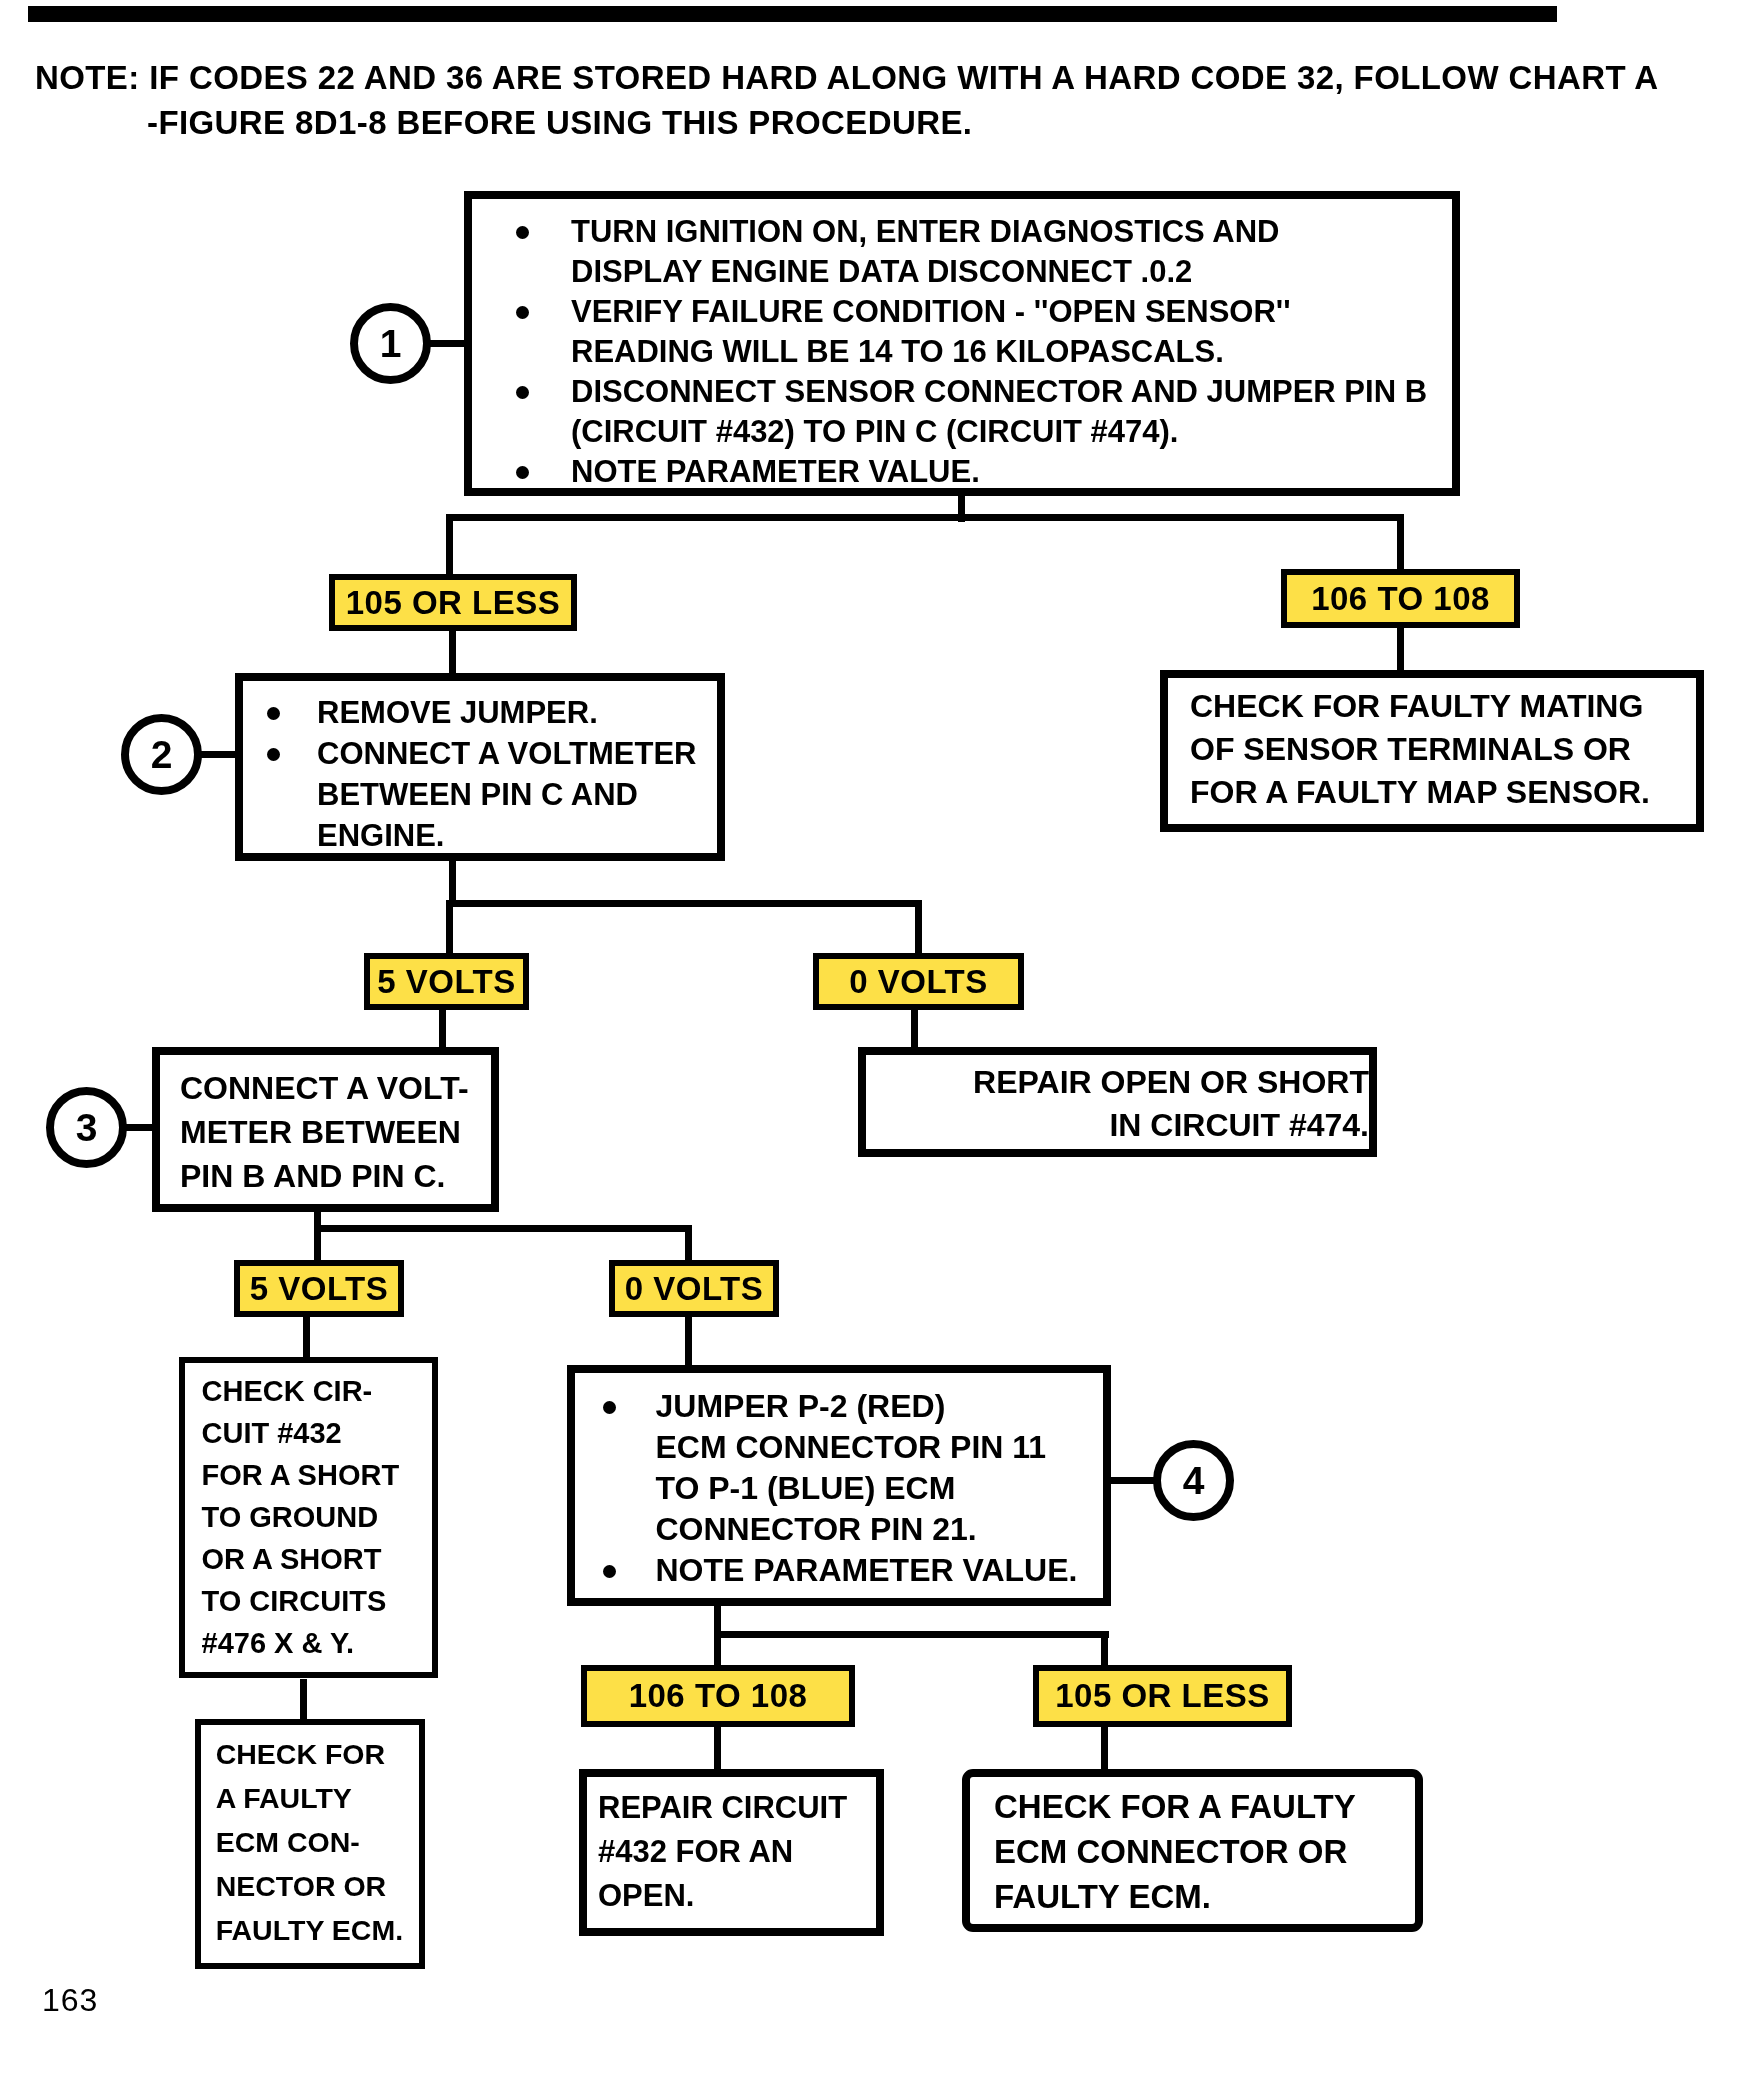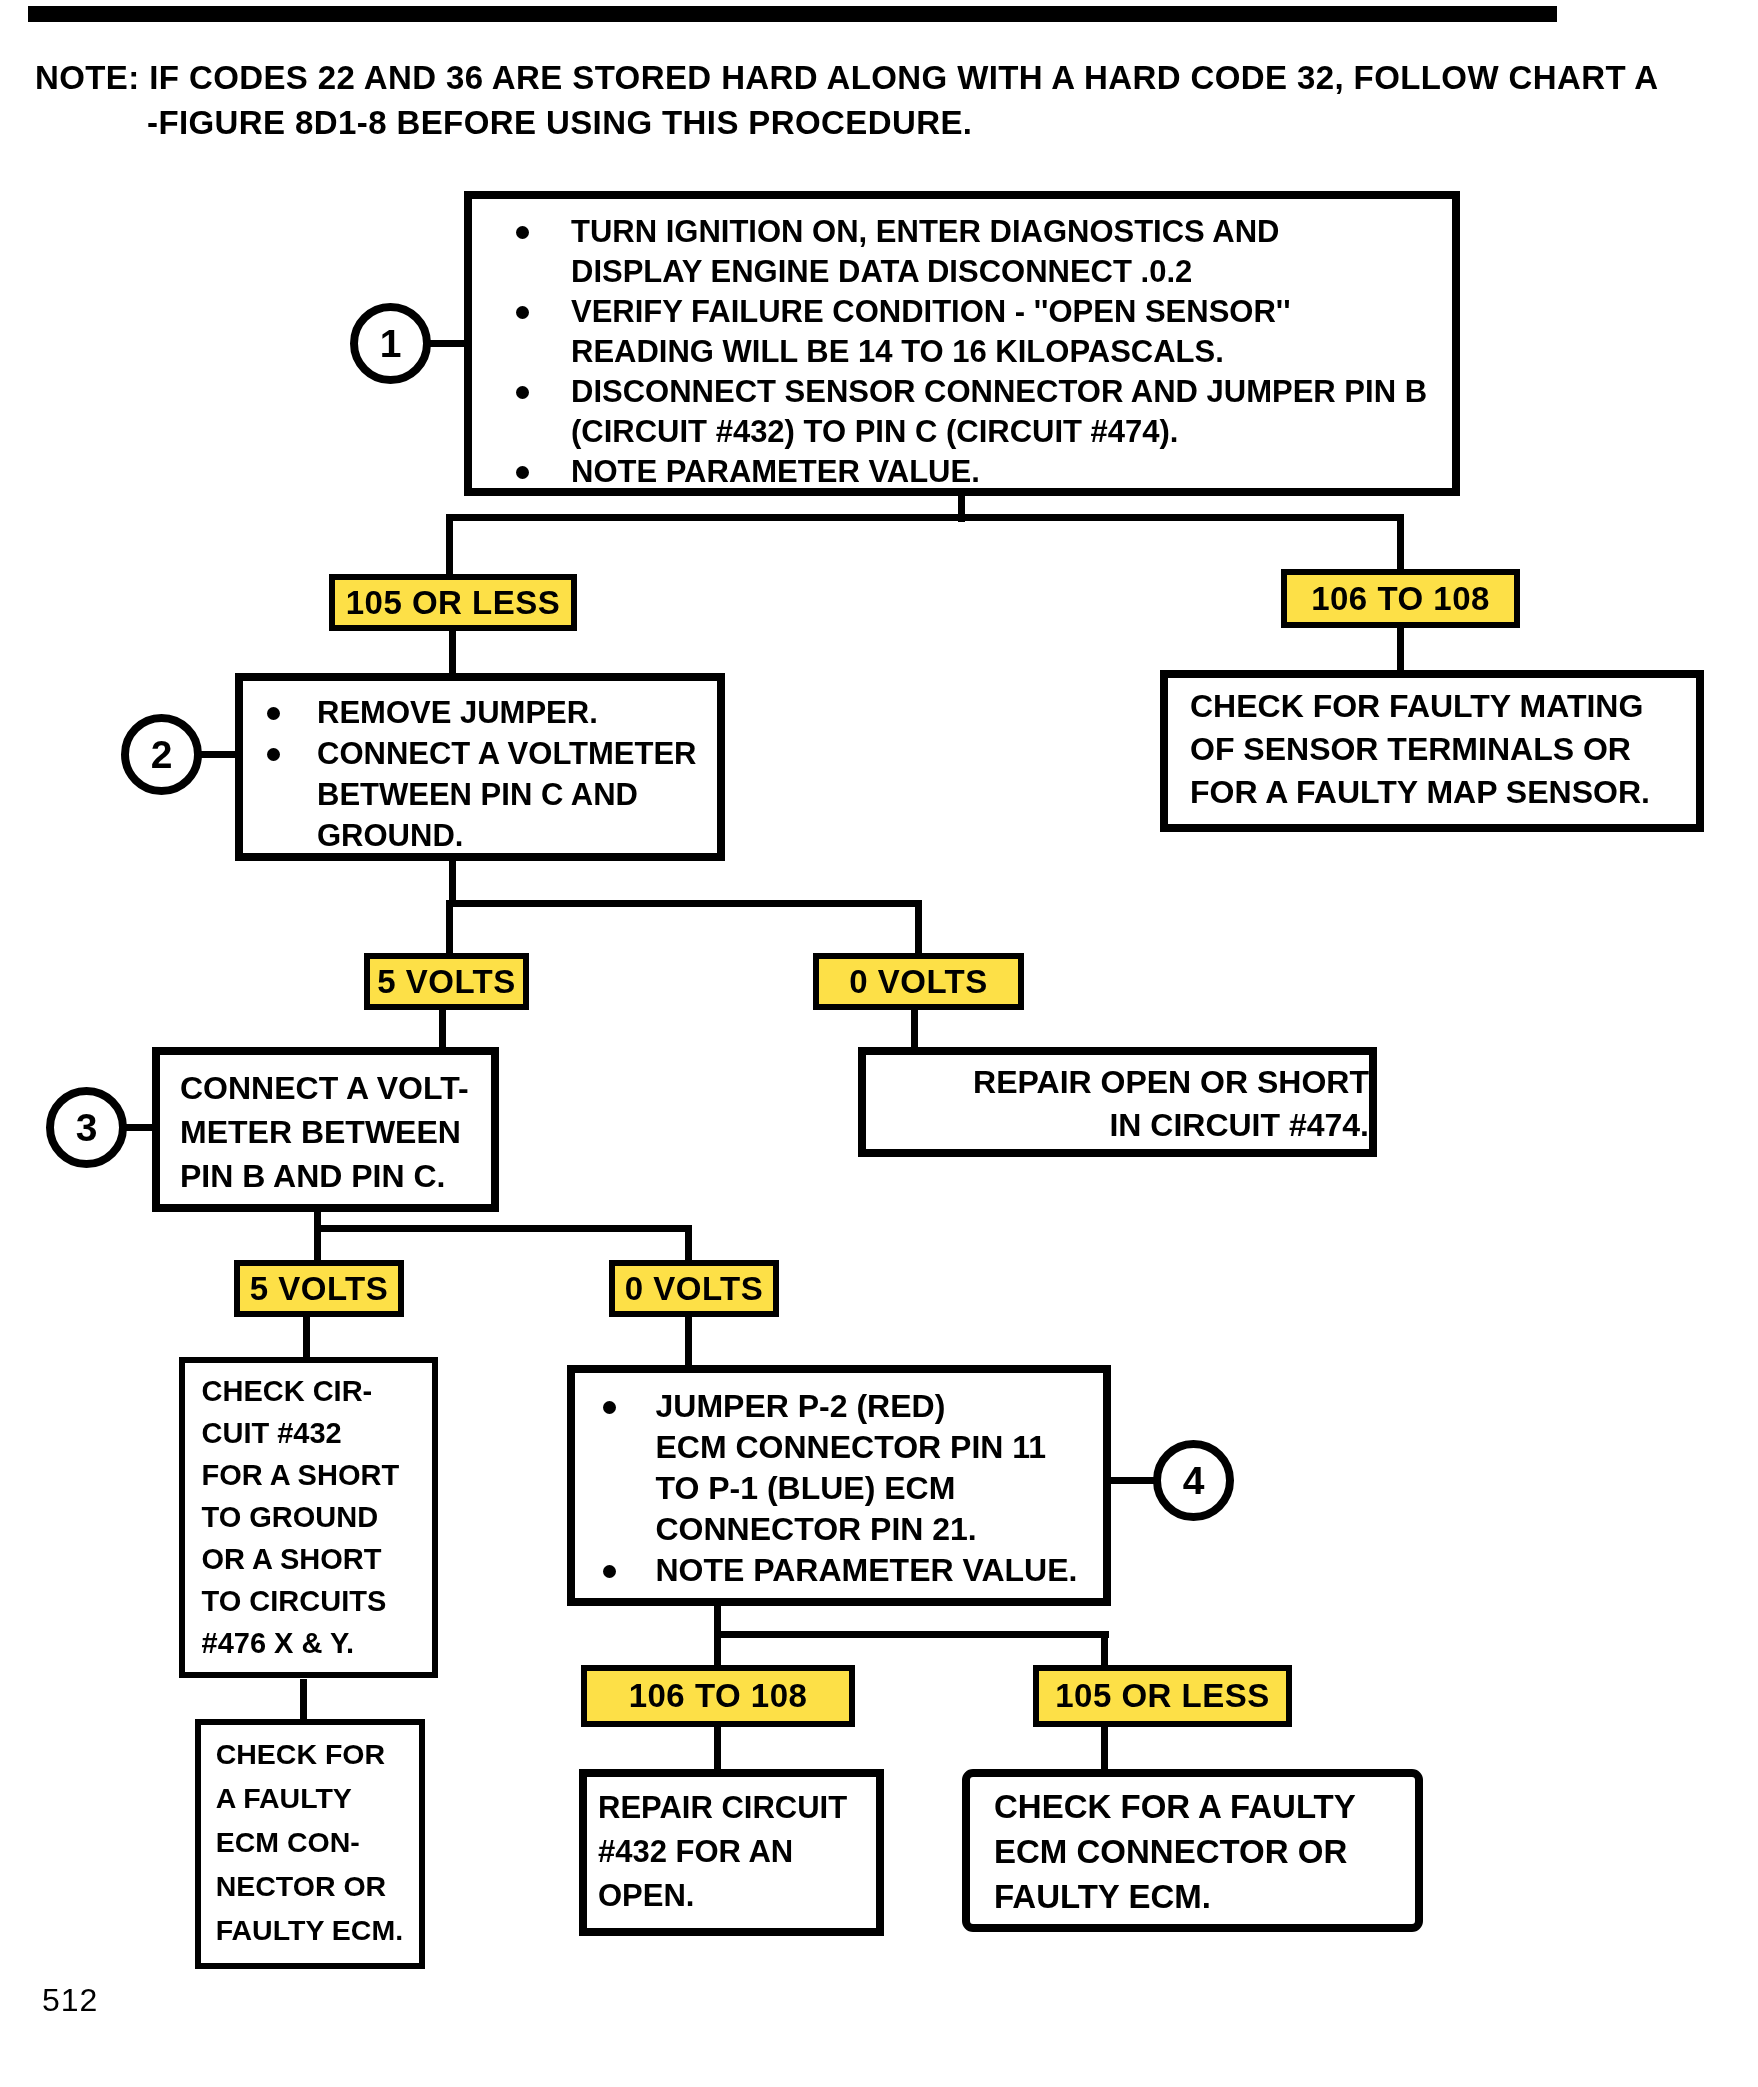--- a/index.html
+++ b/index.html
@@ -99,21 +99,21 @@
   <div class="line" style="left:197px;top:751px;width:42px;height:7.3px;"></div>
   <div class="flowbox t-step2" style="left:235px;top:673px;width:490px;height:188px;">
     <div class="bullet-item">
         <span class="dot"></span>
         <span class="btext">REMOVE JUMPER.</span>
       </div>
     <div class="bullet-item">
         <span class="dot"></span>
         <span class="btext">CONNECT A VOLTMETER
 BETWEEN PIN C AND
-GROUND.</span>
+ENGINE.</span>
       </div>
   </div>
 
   <div class="flowbox" style="left:1160px;top:670px;width:544px;height:162px;padding:7.3px 0 0 22px;font-size:32px;line-height:43px;">
     <span class="boxtext">CHECK FOR FAULTY MATING
 OF SENSOR TERMINALS OR
 FOR A FAULTY MAP SENSOR.</span>
   </div>
 
   <div class="line" style="left:449px;top:861px;width:7.3px;height:46px;"></div>
@@ -206,16 +206,16 @@
 #432 FOR AN
 OPEN.</span>
   </div>
 
   <div class="flowbox" style="left:962px;top:1769px;width:461px;height:163px;padding:7.3px 0 0 24px;font-size:33px;line-height:45px;border-radius:11px;">
     <span class="boxtext">CHECK FOR A FAULTY
 ECM CONNECTOR OR
 FAULTY ECM.</span>
   </div>
 
-  <div id="page-number">512</div>
+  <div id="page-number">163</div>
 
 </div>
 
 
 </body></html>

